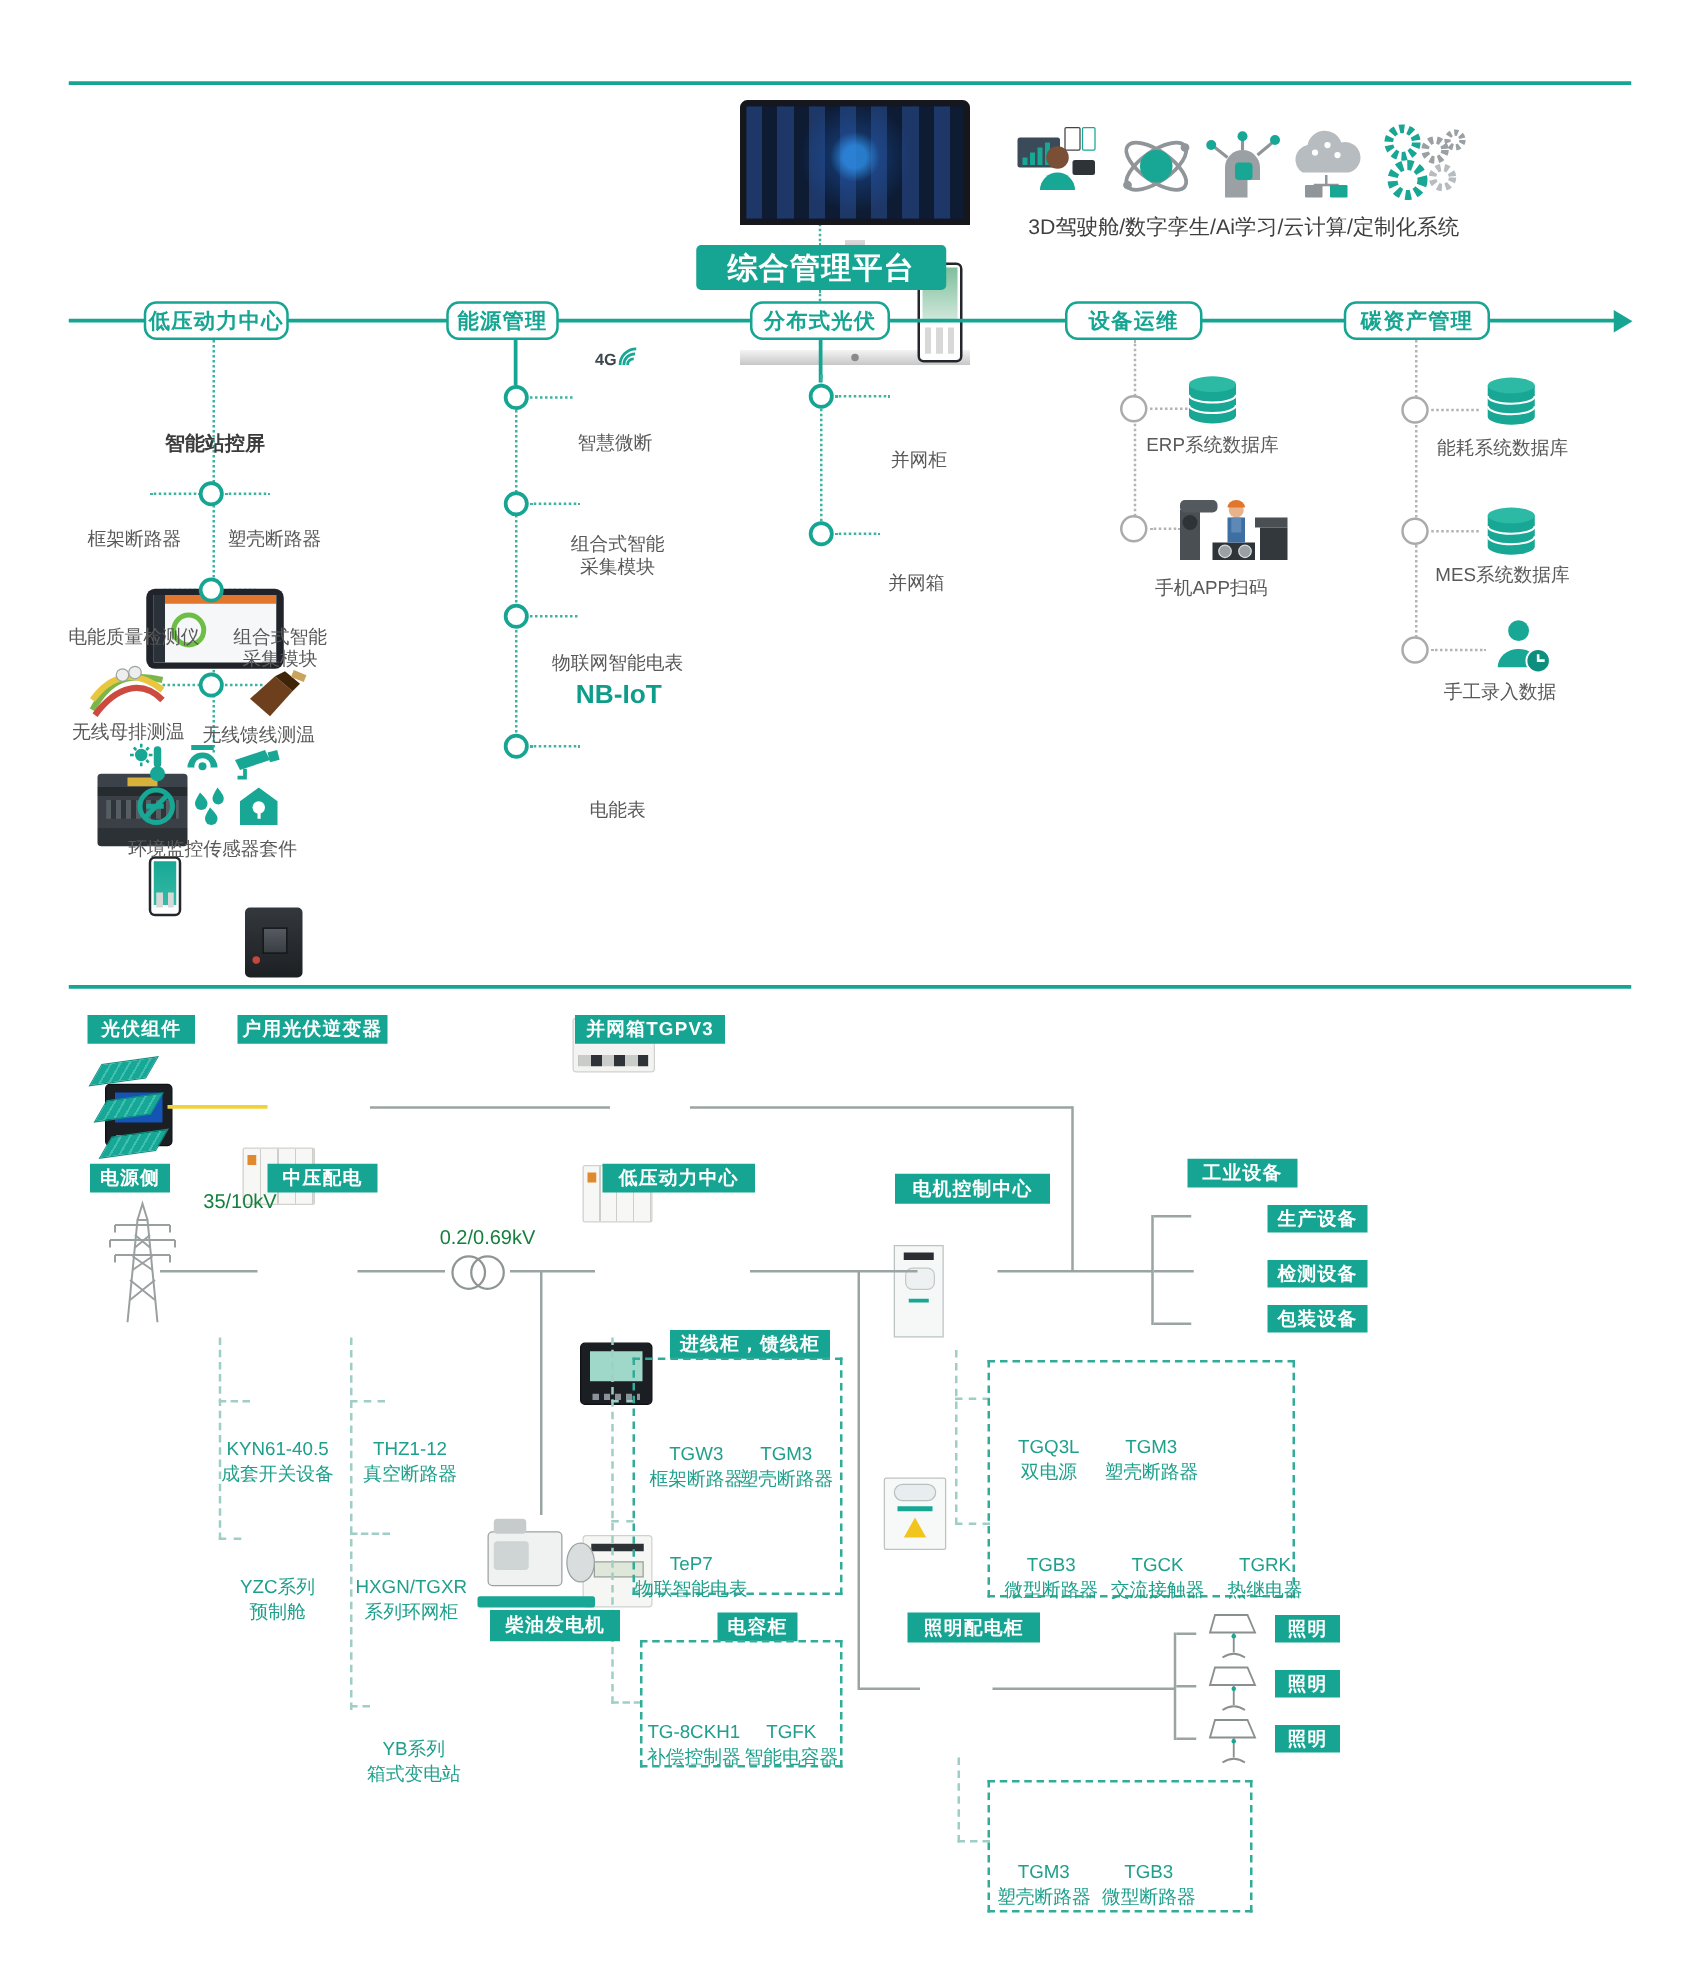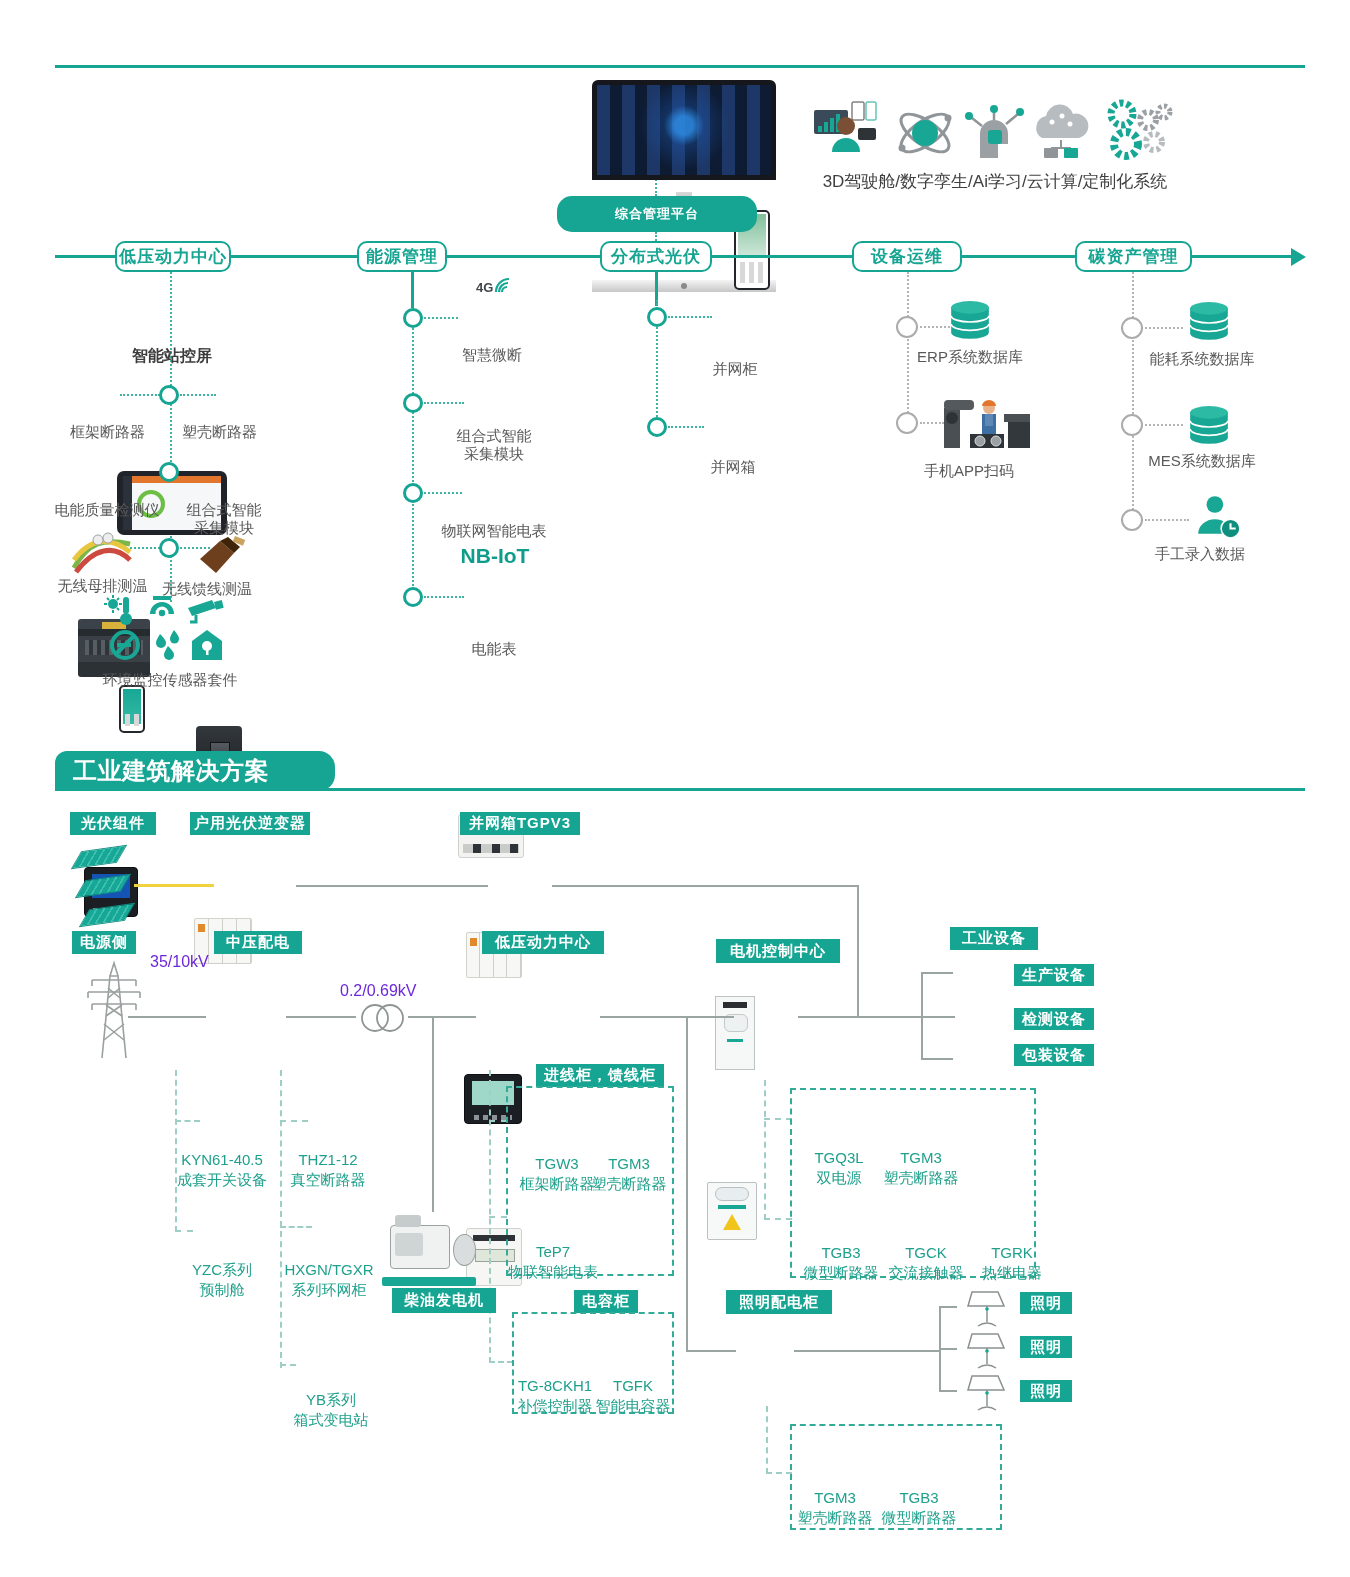--- a/index.html
+++ b/index.html
@@ -6,21 +6,21 @@
 body{font-family:"Liberation Sans","DejaVu Sans",sans-serif;background:#fff}
 #canvas{position:relative;width:1350px;height:1577px;background:#fff;overflow:hidden}
 .abs{position:absolute}
 :root{--ac:#16a592;--g:#9aa5a3;--cap:#595959}
 .h-badge{background:var(--ac);color:#fff;font-weight:bold;border-radius:12px 16px 16px 0;display:flex;align-items:center;padding-left:18px;letter-spacing:.5px}
 .h-line{background:var(--ac);height:3px}
 .pill{background:#fff;border:2.5px solid var(--ac);border-radius:10px;color:var(--ac);font-weight:bold;font-size:17px;display:flex;align-items:center;justify-content:center;letter-spacing:1px}
 .tag{background:var(--ac);color:#fff;font-weight:bold;font-size:15px;display:flex;align-items:center;justify-content:center;letter-spacing:1px}
 .cap{color:var(--cap);font-size:15px;line-height:1.22;text-align:center}
 .tcap{color:#1fa08c;font-size:15px;line-height:1.3;text-align:center}
-.kvtext{color:#6d28d9;font-size:16px;text-align:left}
+.kvtext{color:#15803d;font-size:16px;text-align:center}
 .dotv{border-left:2px dotted #3db3a0}
 .doth{border-top:2px dotted #3db3a0}
 .gdotv{border-left:2px dotted #b4b4b4}
 .gdoth{border-top:2px dotted #b4b4b4}
 .dashv{border-left:2px dashed #9fcec6}
 .dashh{border-top:2px dashed #9fcec6}
 .dashbox{border:2px dashed #33ab99}
 .solv{background:var(--ac);width:3px}
 .gl{background:var(--g)}
 .node{width:20px;height:20px;border:3px solid var(--ac);border-radius:50%;background:#fff}
@@ -76,21 +76,21 @@
 
   <div class="abs h-line" style="left:55px;top:65px;width:1250px"></div>
 
   <div class="abs dotv" style="left:655px;top:176px;height:20px"></div>
   <div class="abs dotv" style="left:655px;top:232px;height:24px"></div>
   <div class="abs imac-scr" style="left:592px;top:80px;width:184px;height:100px"></div>
   <div class="abs imac-chin" style="left:592px;top:180px;width:184px;height:12px"></div>
   <div class="abs imac-neck" style="left:676px;top:192px;width:16px;height:14px"></div>
   <div class="abs imac-base" style="left:648px;top:206px;width:72px;height:5px"></div>
   <div class="abs d-phone" style="left:734px;top:98px;width:36px;height:80px"></div>
-  <div class="abs tag" style="left:557px;top:196px;width:200px;height:36px;font-size:13px;border-radius:15px">
+  <div class="abs tag" style="left:557px;top:196px;width:200px;height:36px;font-size:24px;border-radius:4px">
       <span>综合管理平台</span>
     </div>
 
   <svg class="abs" style="left:812px;top:100px" width="68" height="64" viewBox="0 0 68 64">
     <rect x="2" y="10" width="34" height="24" rx="2" fill="#3a4a58"></rect>
     <rect x="6" y="26" width="4" height="6" fill="#17a794"></rect>
       <rect x="12" y="22" width="4" height="10" fill="#17a794"></rect>
       <rect x="18" y="18" width="4" height="14" fill="#17a794"></rect>
       <rect x="24" y="14" width="4" height="18" fill="#17a794"></rect>
     <rect x="40" y="2" width="12" height="18" rx="1" fill="#fff" stroke="#444"></rect>
@@ -314,23 +314,20 @@
   <div class="abs cap" style="left:1138px;top:452px;width:128px"><span>MES系统数据库</span></div>
   <svg class="abs" style="left:1194px;top:492px" width="48" height="48" viewBox="0 0 46 46">
     <circle cx="20" cy="12" r="8" fill="#17a794"></circle>
       <path d="M4 40 a16 14 0 0 1 32 0 z" fill="#17a794"></path>
     <circle cx="35" cy="35" r="9" fill="#0e8f7e" stroke="#fff" stroke-width="1.5"></circle>
       <path d="M35 30 v5 h5" stroke="#fff" stroke-width="2" fill="none"></path>
   </svg>
   <div class="abs cap" style="left:1144px;top:545px;width:112px"><span>手工录入数据</span></div>
 
   <div class="abs h-line" style="left:55px;top:788px;width:1250px"></div>
-  <div class="abs h-badge" style="left:55px;top:751px;width:280px;height:40px;font-size:24px">
-      <span>工业建筑解决方案</span>
-    </div>
 
   <div class="abs tag" style="left:70px;top:812px;width:86px;height:23px">
       <span>光伏组件</span>
     </div>
   <div class="abs tag" style="left:190px;top:812px;width:120px;height:23px">
       <span>户用光伏逆变器</span>
     </div>
   <div class="abs tag" style="left:460px;top:812px;width:120px;height:23px">
       <span>并网箱TGPV3</span>
     </div>

